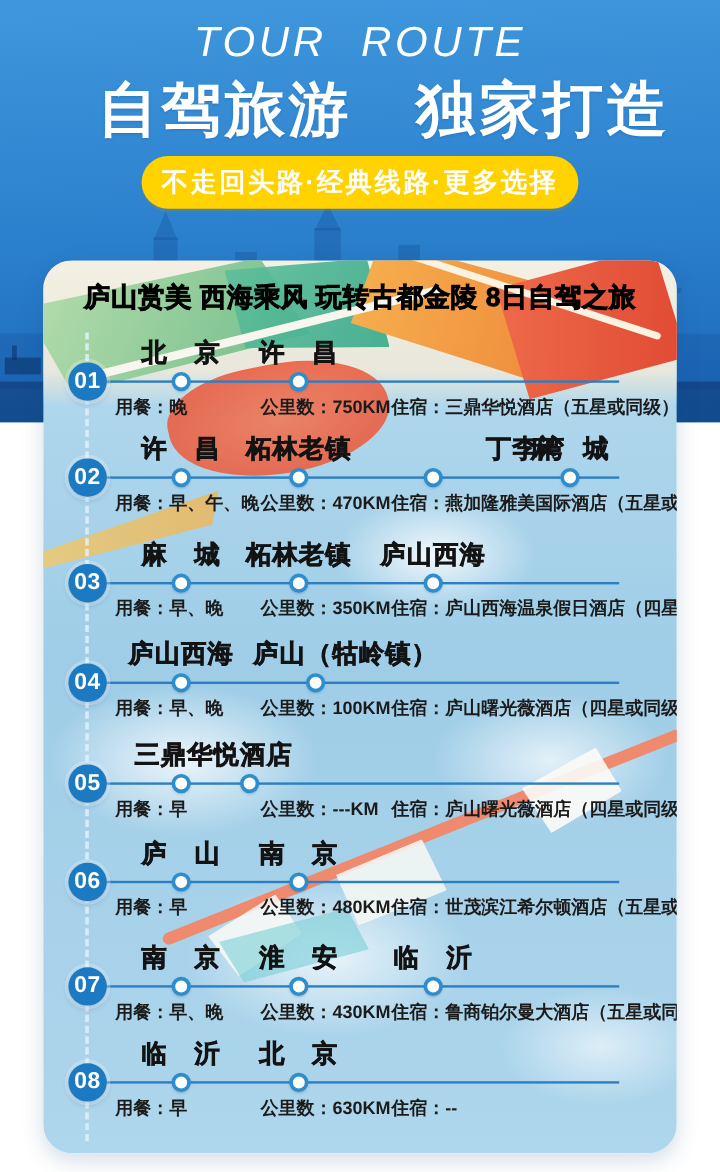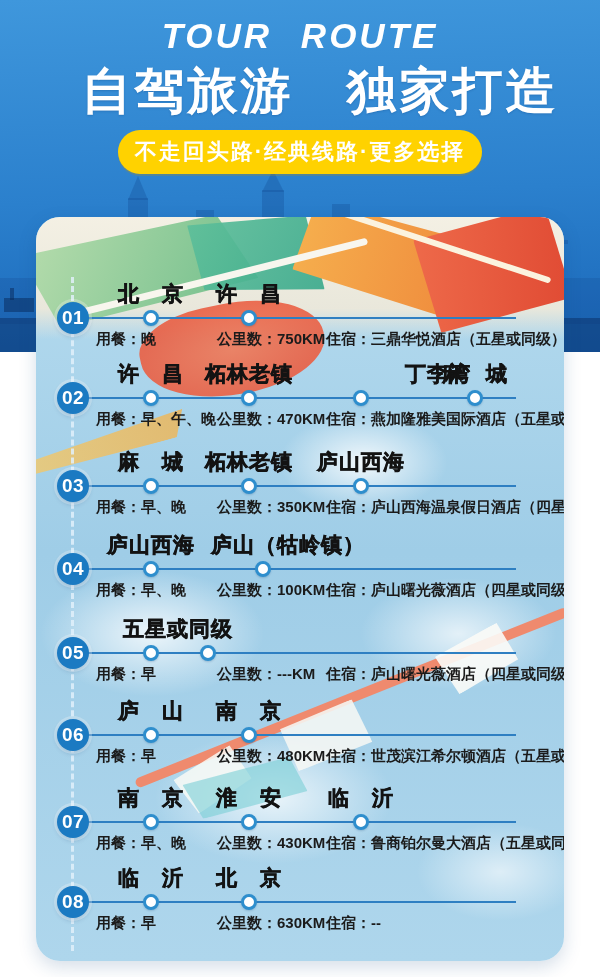--- a/index.html
+++ b/index.html
@@ -10,21 +10,21 @@
   }
   
   .header{
     position:absolute;left:0;top:0;width:600px;height:352px;
     background:linear-gradient(178deg,var(--blue-top,#3f97dc) 0%,#2b80cd 55%,var(--blue-bottom,#1a67b8) 100%);
     overflow:hidden;
   }
   .skyline{position:absolute;left:0;bottom:0;}
   .title-en{
     position:absolute;left:0;top:16px;width:100%;text-align:center;
-    color:#fff;font-size:35px;font-weight:bold;font-style:italic;
+    color:#fff;font-size:35px;font-weight:normal;font-style:italic;
     letter-spacing:3px;word-spacing:16px;
   }
   .title-cn{
     position:absolute;left:0;top:58px;width:100%;text-align:center;
     color:#fff;font-size:50px;font-weight:900;letter-spacing:3px;white-space:pre;
     text-shadow:0 1px 2px rgba(10,60,120,.25);
     margin-left:20px;
   }
   .pill{
     position:absolute;left:118px;top:130px;width:364px;height:44px;
@@ -154,20 +154,21 @@
   <div class="decor d-red"></div>
   <div class="decor d-pole1"></div>
   <div class="decor d-pole2"></div>
   <div class="decor d-redflag"></div>
   <div class="decor d-yellow"></div>
   <div class="decor d-rope"></div>
   <div class="decor d-cloth1"></div>
   <div class="decor d-cloth2"></div>
   <div class="decor d-cloth3"></div>
   <div class="decor d-teal"></div>
+  <div class="card-title">庐山赏美 西海乘风 玩转古都金陵 8日自驾之旅</div>
   <div class="rail"></div>
   <div id="rows">
       <div class="day-row" style="top: 101px;">
         <div class="badge">01</div>
         <div class="hline"></div>
         <div class="dot" style="left: 107px;"></div>
         <div class="dot" style="left: 205px;"></div>
         <div class="stop" style="left: 5px;">北　京</div>
         <div class="stop" style="left: 103px;">许　昌</div>
         <div class="details">
@@ -219,21 +220,21 @@
           <span class="detail" style="left: 60px;"><span class="dlabel">用餐：</span><span class="dvalue">早、晚</span></span>
           <span class="detail" style="left: 181px;"><span class="dlabel">公里数：</span><span class="dvalue">100KM</span></span>
           <span class="detail" style="left: 290px;"><span class="dlabel">住宿：</span><span class="dvalue">庐山曙光薇酒店（四星或同级）</span></span>
         </div>
       </div>
       <div class="day-row" style="top: 436px;">
         <div class="badge">05</div>
         <div class="hline"></div>
         <div class="dot" style="left: 107px;"></div>
         <div class="dot" style="left: 164px;"></div>
-        <div class="stop" style="left: 32px;">五星或同级</div>
+        <div class="stop" style="left: 32px;">三鼎华悦酒店</div>
         <div class="details">
           <span class="detail" style="left: 60px;"><span class="dlabel">用餐：</span><span class="dvalue">早</span></span>
           <span class="detail" style="left: 181px;"><span class="dlabel">公里数：</span><span class="dvalue">---KM</span></span>
           <span class="detail" style="left: 290px;"><span class="dlabel">住宿：</span><span class="dvalue">庐山曙光薇酒店（四星或同级）</span></span>
         </div>
       </div>
       <div class="day-row" style="top: 518px;">
         <div class="badge">06</div>
         <div class="hline"></div>
         <div class="dot" style="left: 107px;"></div>

